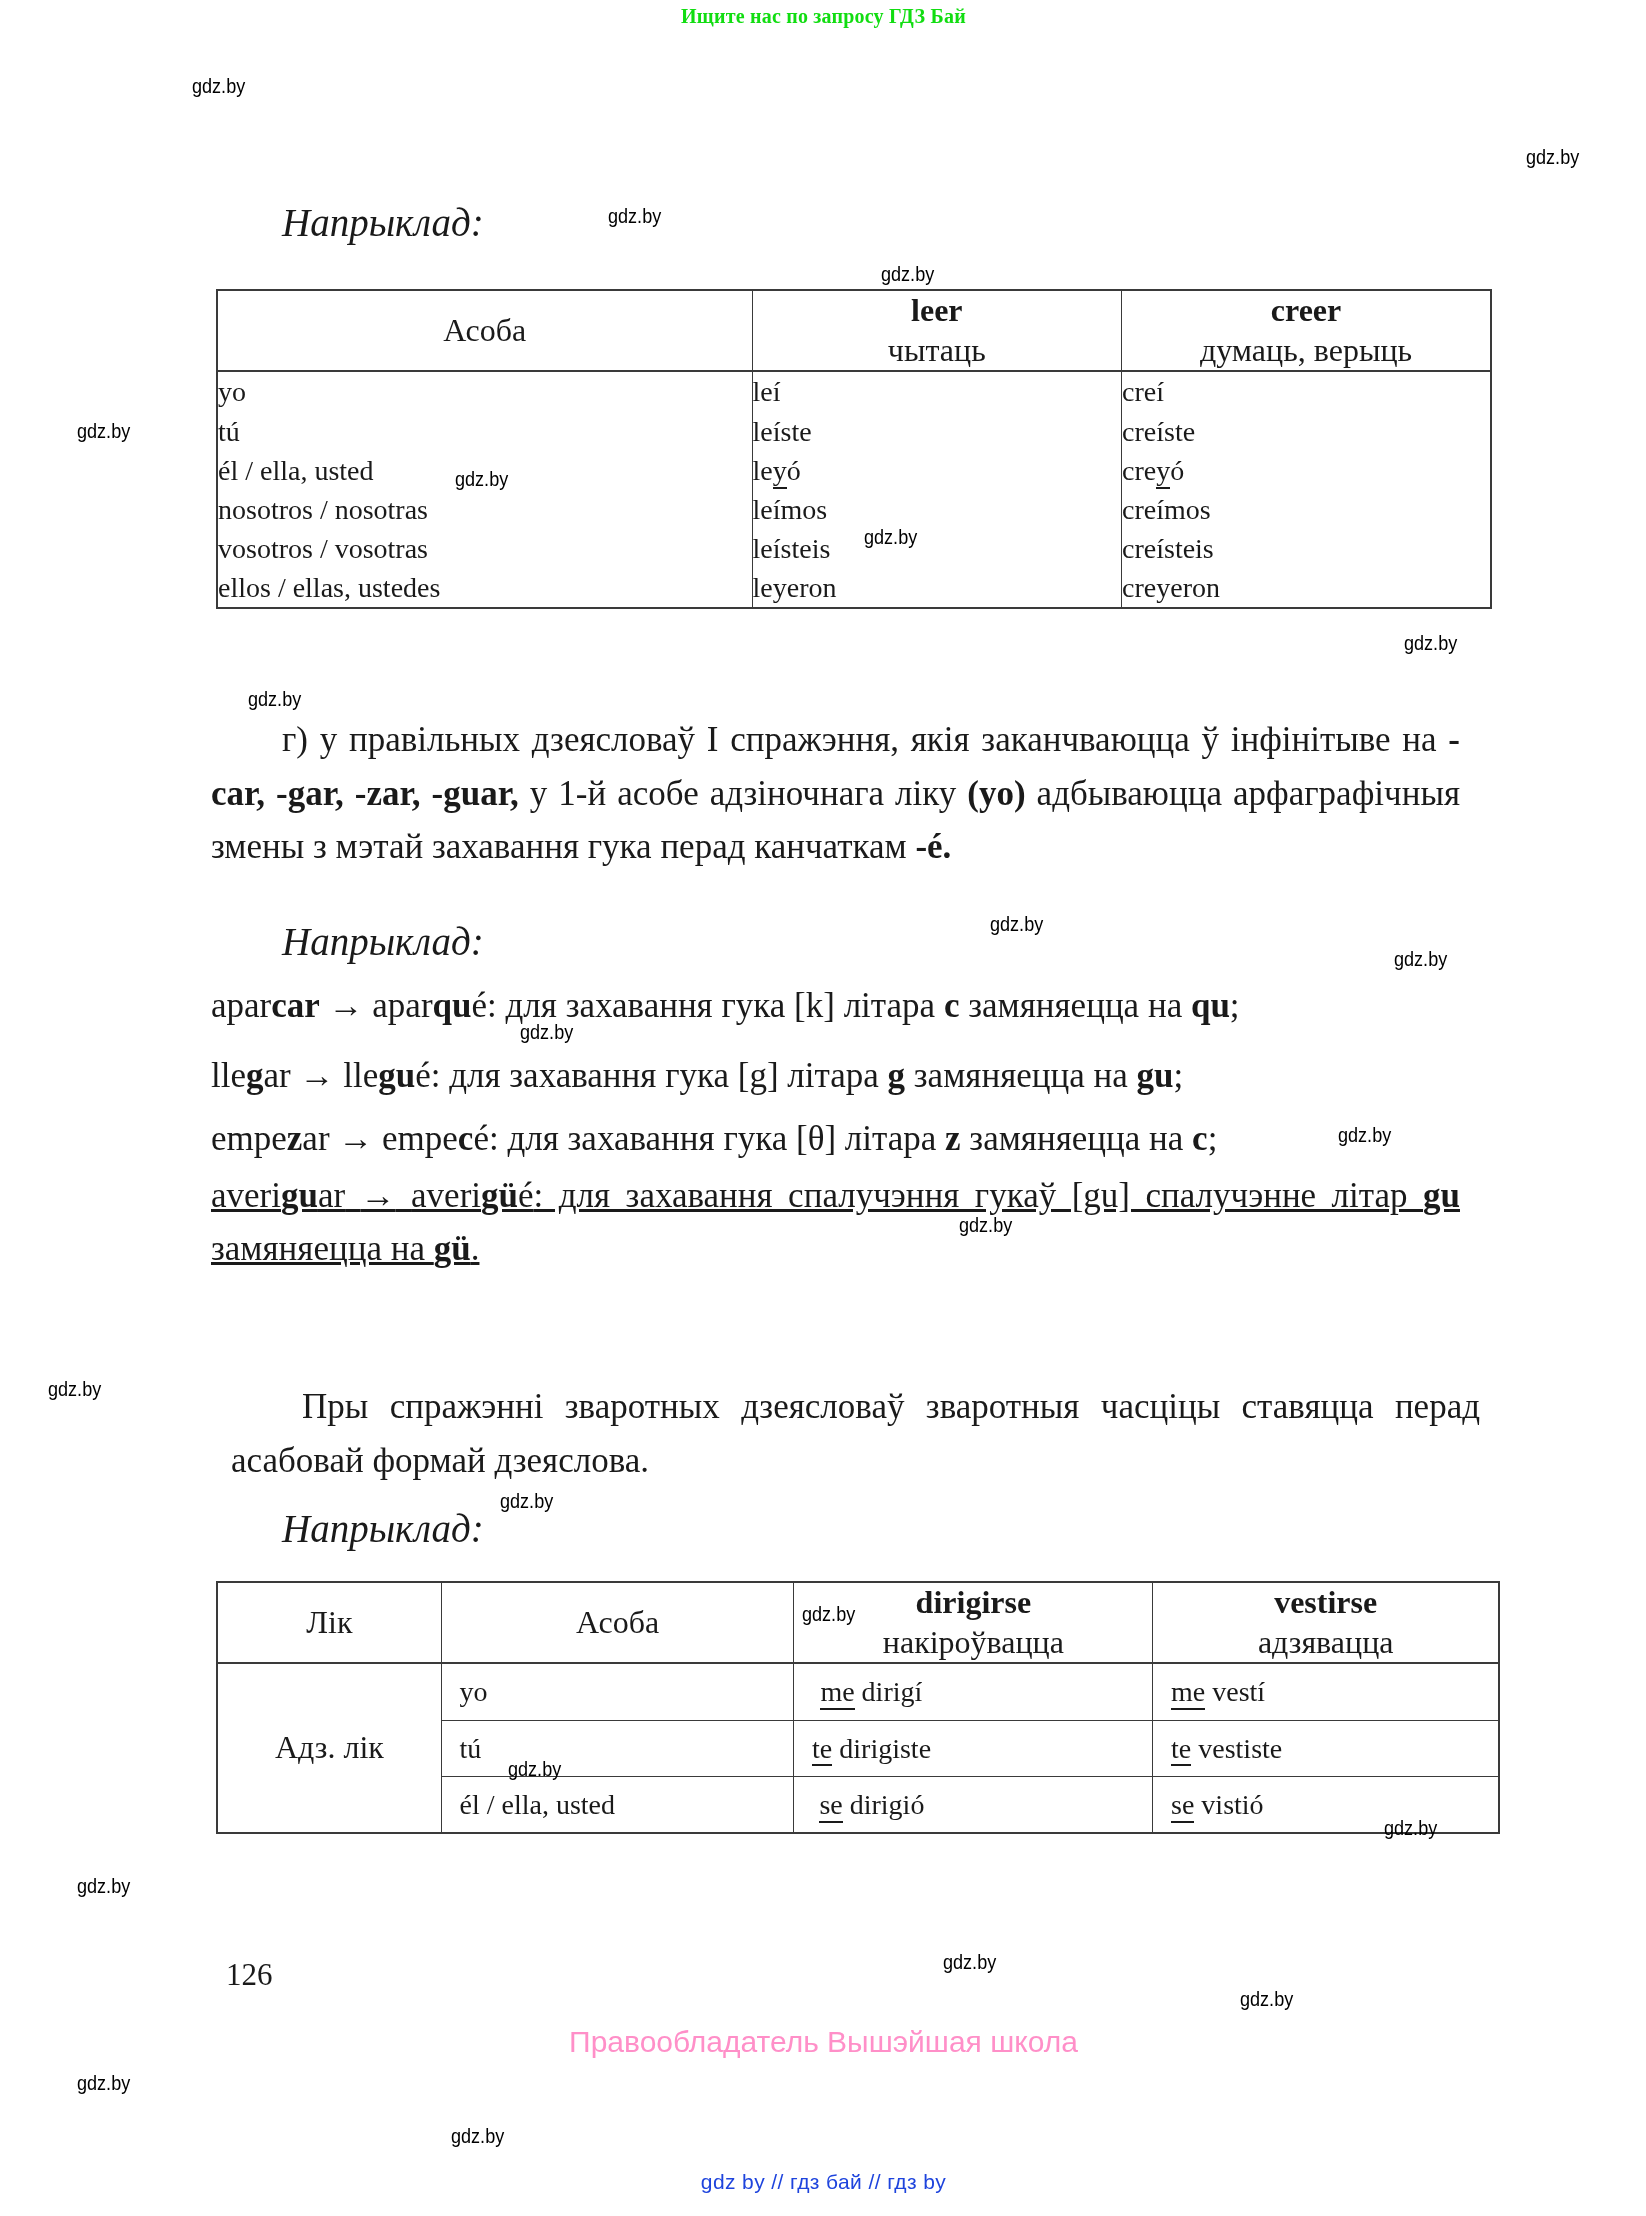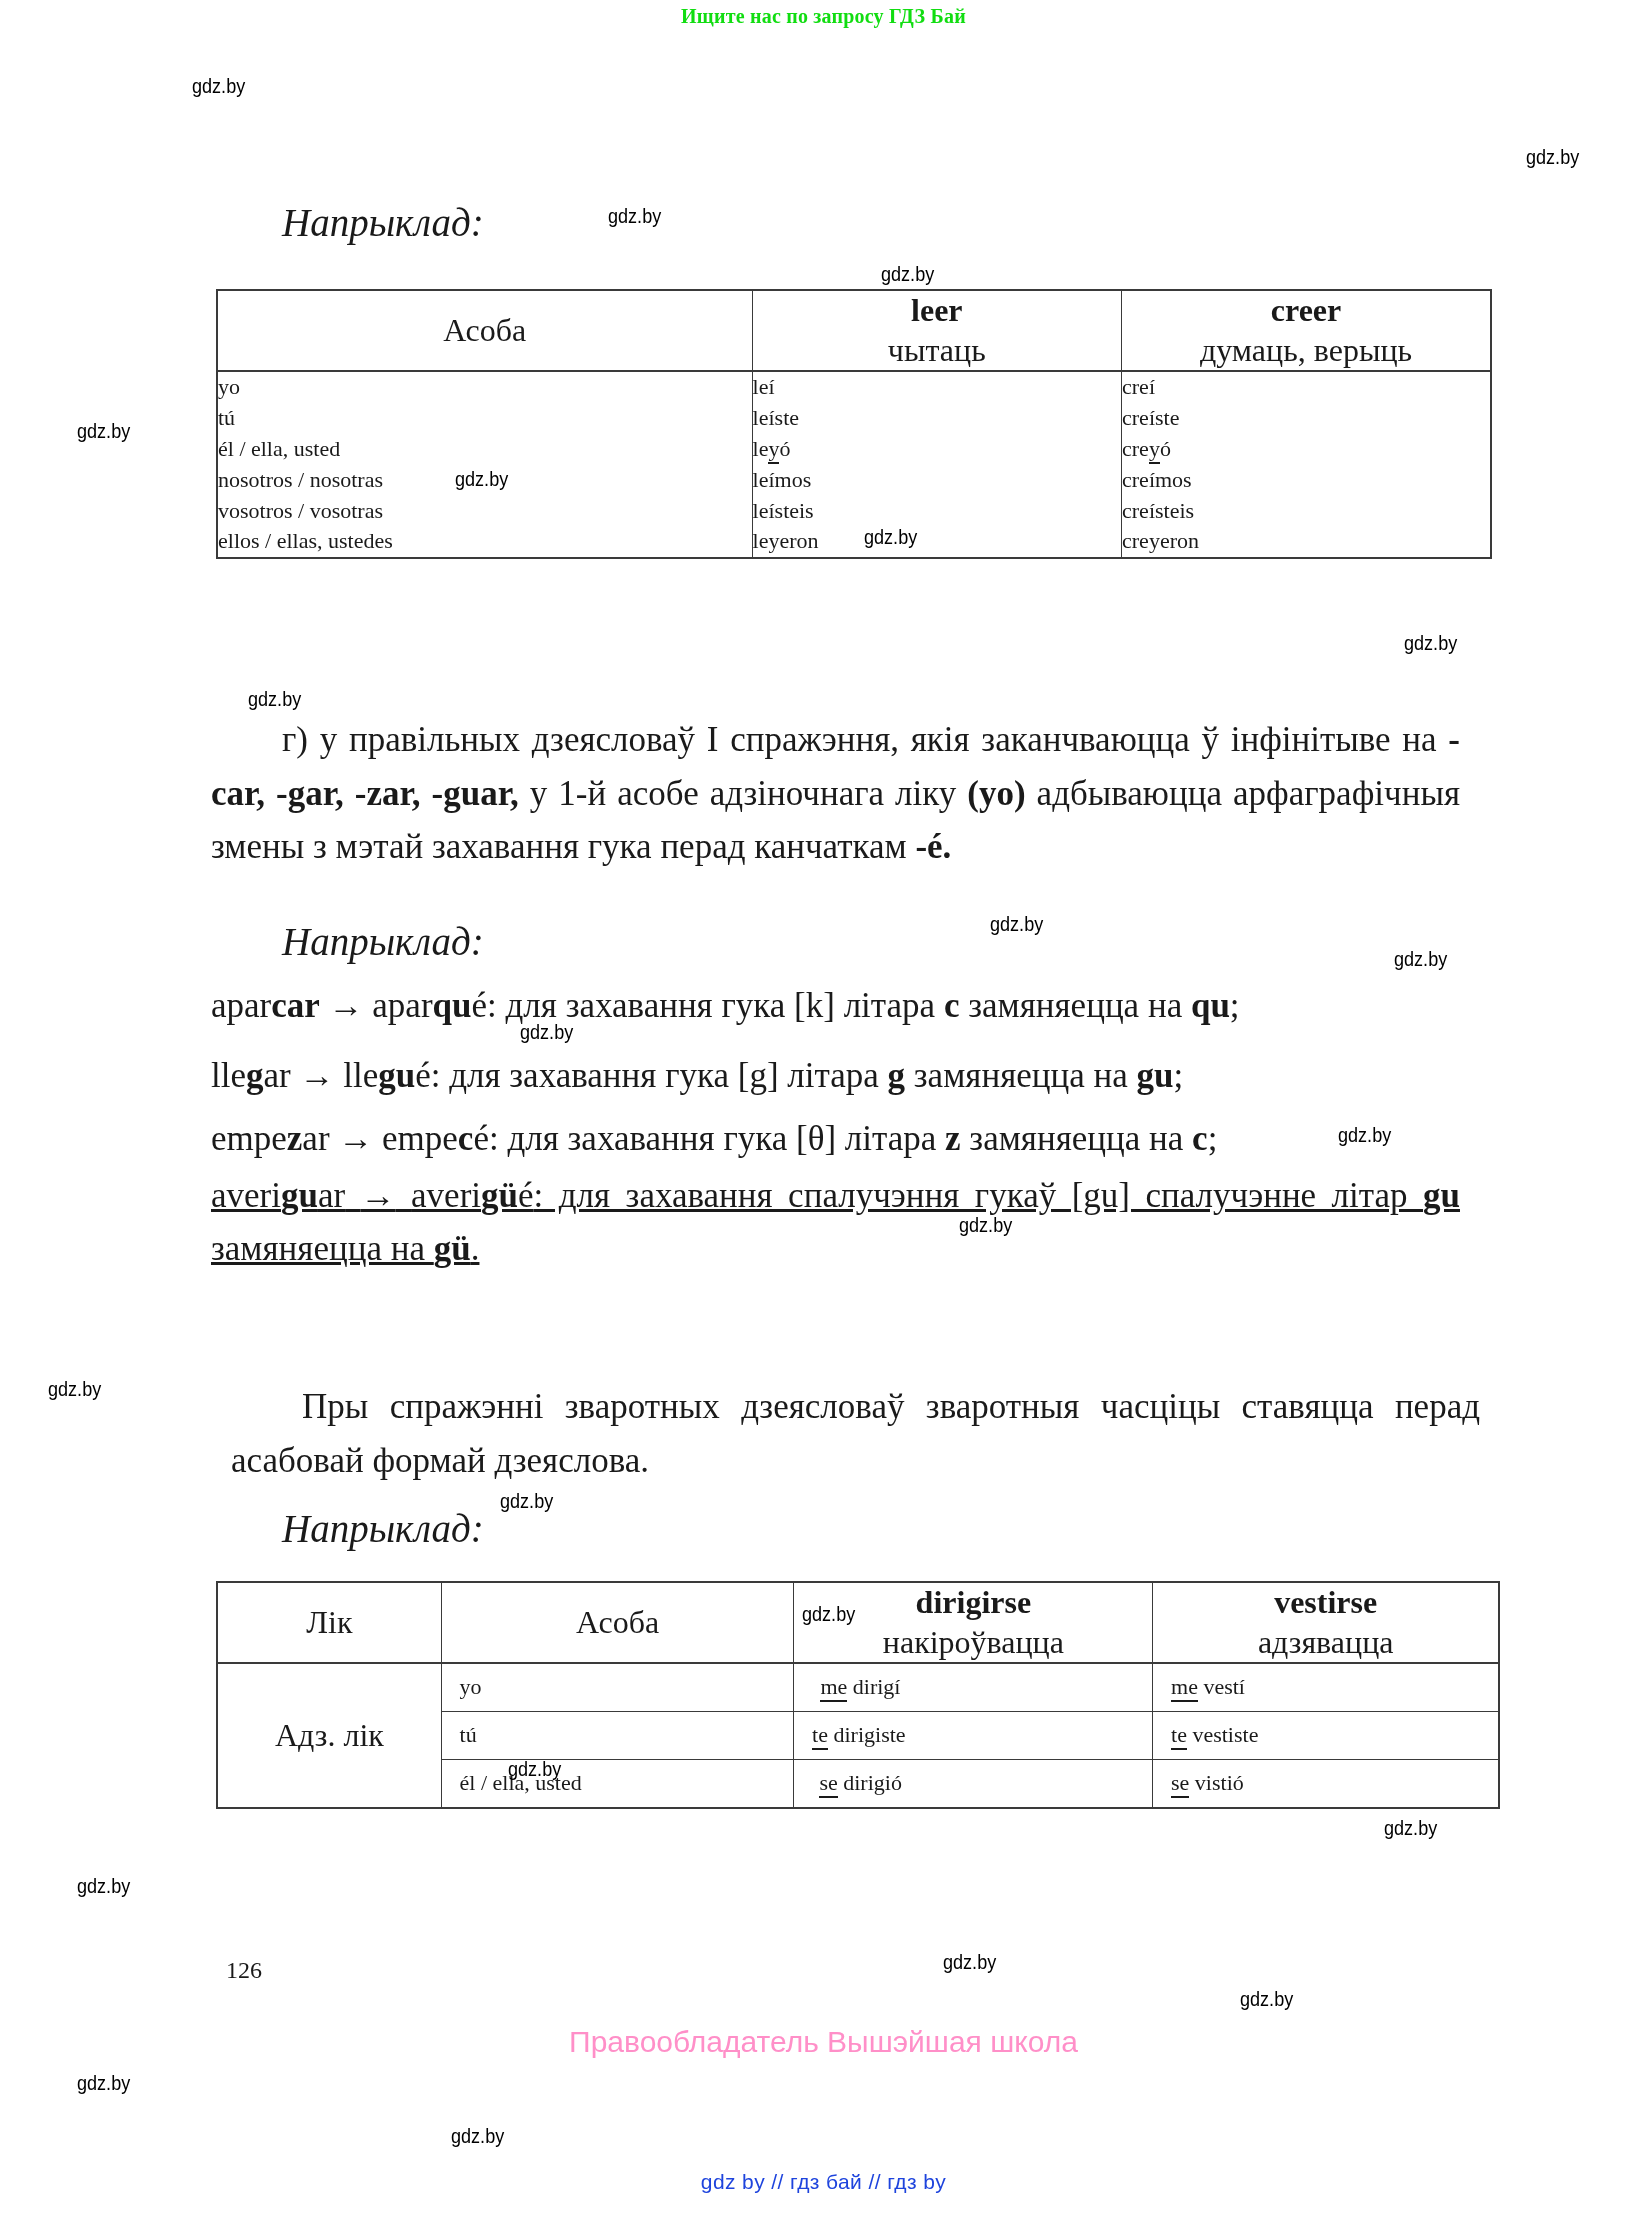--- a/index.html
+++ b/index.html
@@ -81,21 +81,21 @@
   }
   .th-cell .sp {
     font-weight: bold;
     display: block;
   }
   .th-cell .be {
     display: block;
   }
 
   .body-cell {
-    font-size: 22px;
+    font-size: 28px;
     padding: 11.3px 17.7px 14.5px 17.7px;
     line-height: 1.40;
   }
   .body-cell .ln { display: block; white-space: nowrap; }
 
   .uy {
     border-bottom: 2.4px solid #1a1a1a;
     padding-bottom: 0.8px;
   }
   u.rp {
@@ -121,21 +121,21 @@
     text-align: justify;
     text-align-last: left;
   }
   b { font-weight: bold; }
 
   
   .pageno {
     position: absolute;
     left: 226px;
     top: 1957px;
-    font-size: 24px;
+    font-size: 31px;
   }
   .copyright {
     position: absolute;
     left: 0;
     top: 2025px;
     width: 100%;
     text-align: center;
     font-family: "Liberation Sans", "DejaVu Sans", sans-serif;
     font-size: 30px;
     color: #ff8fc8;

